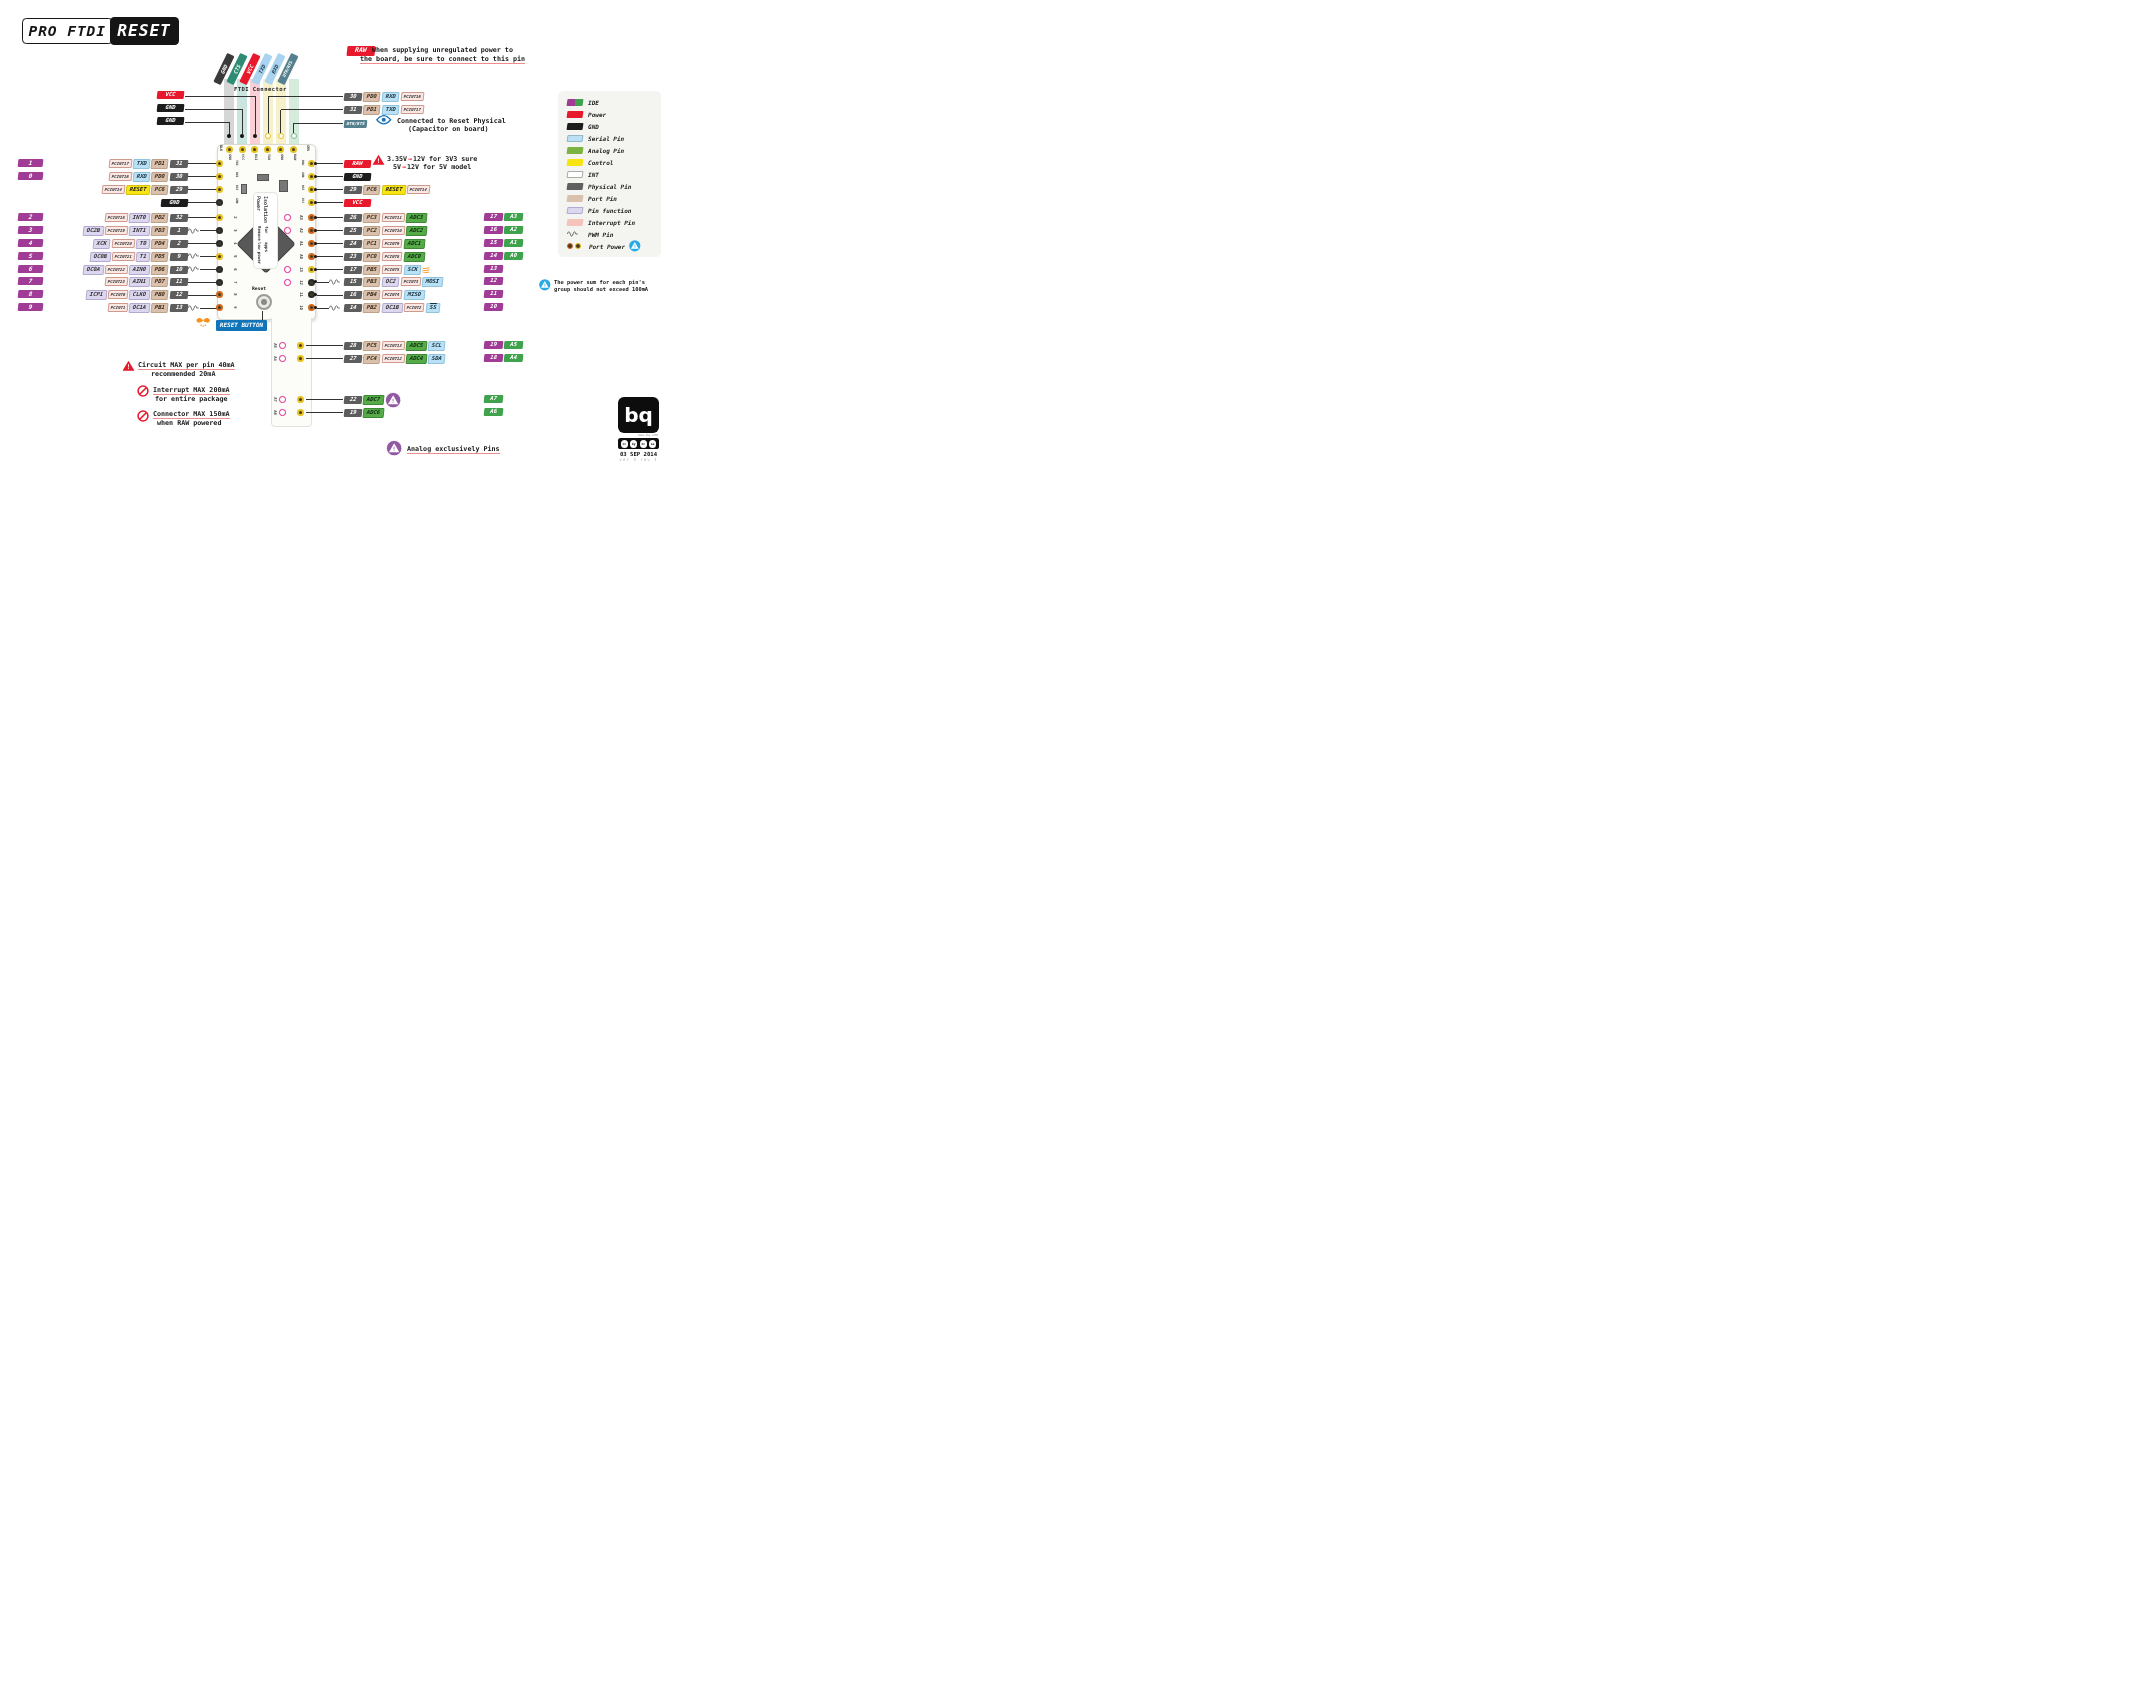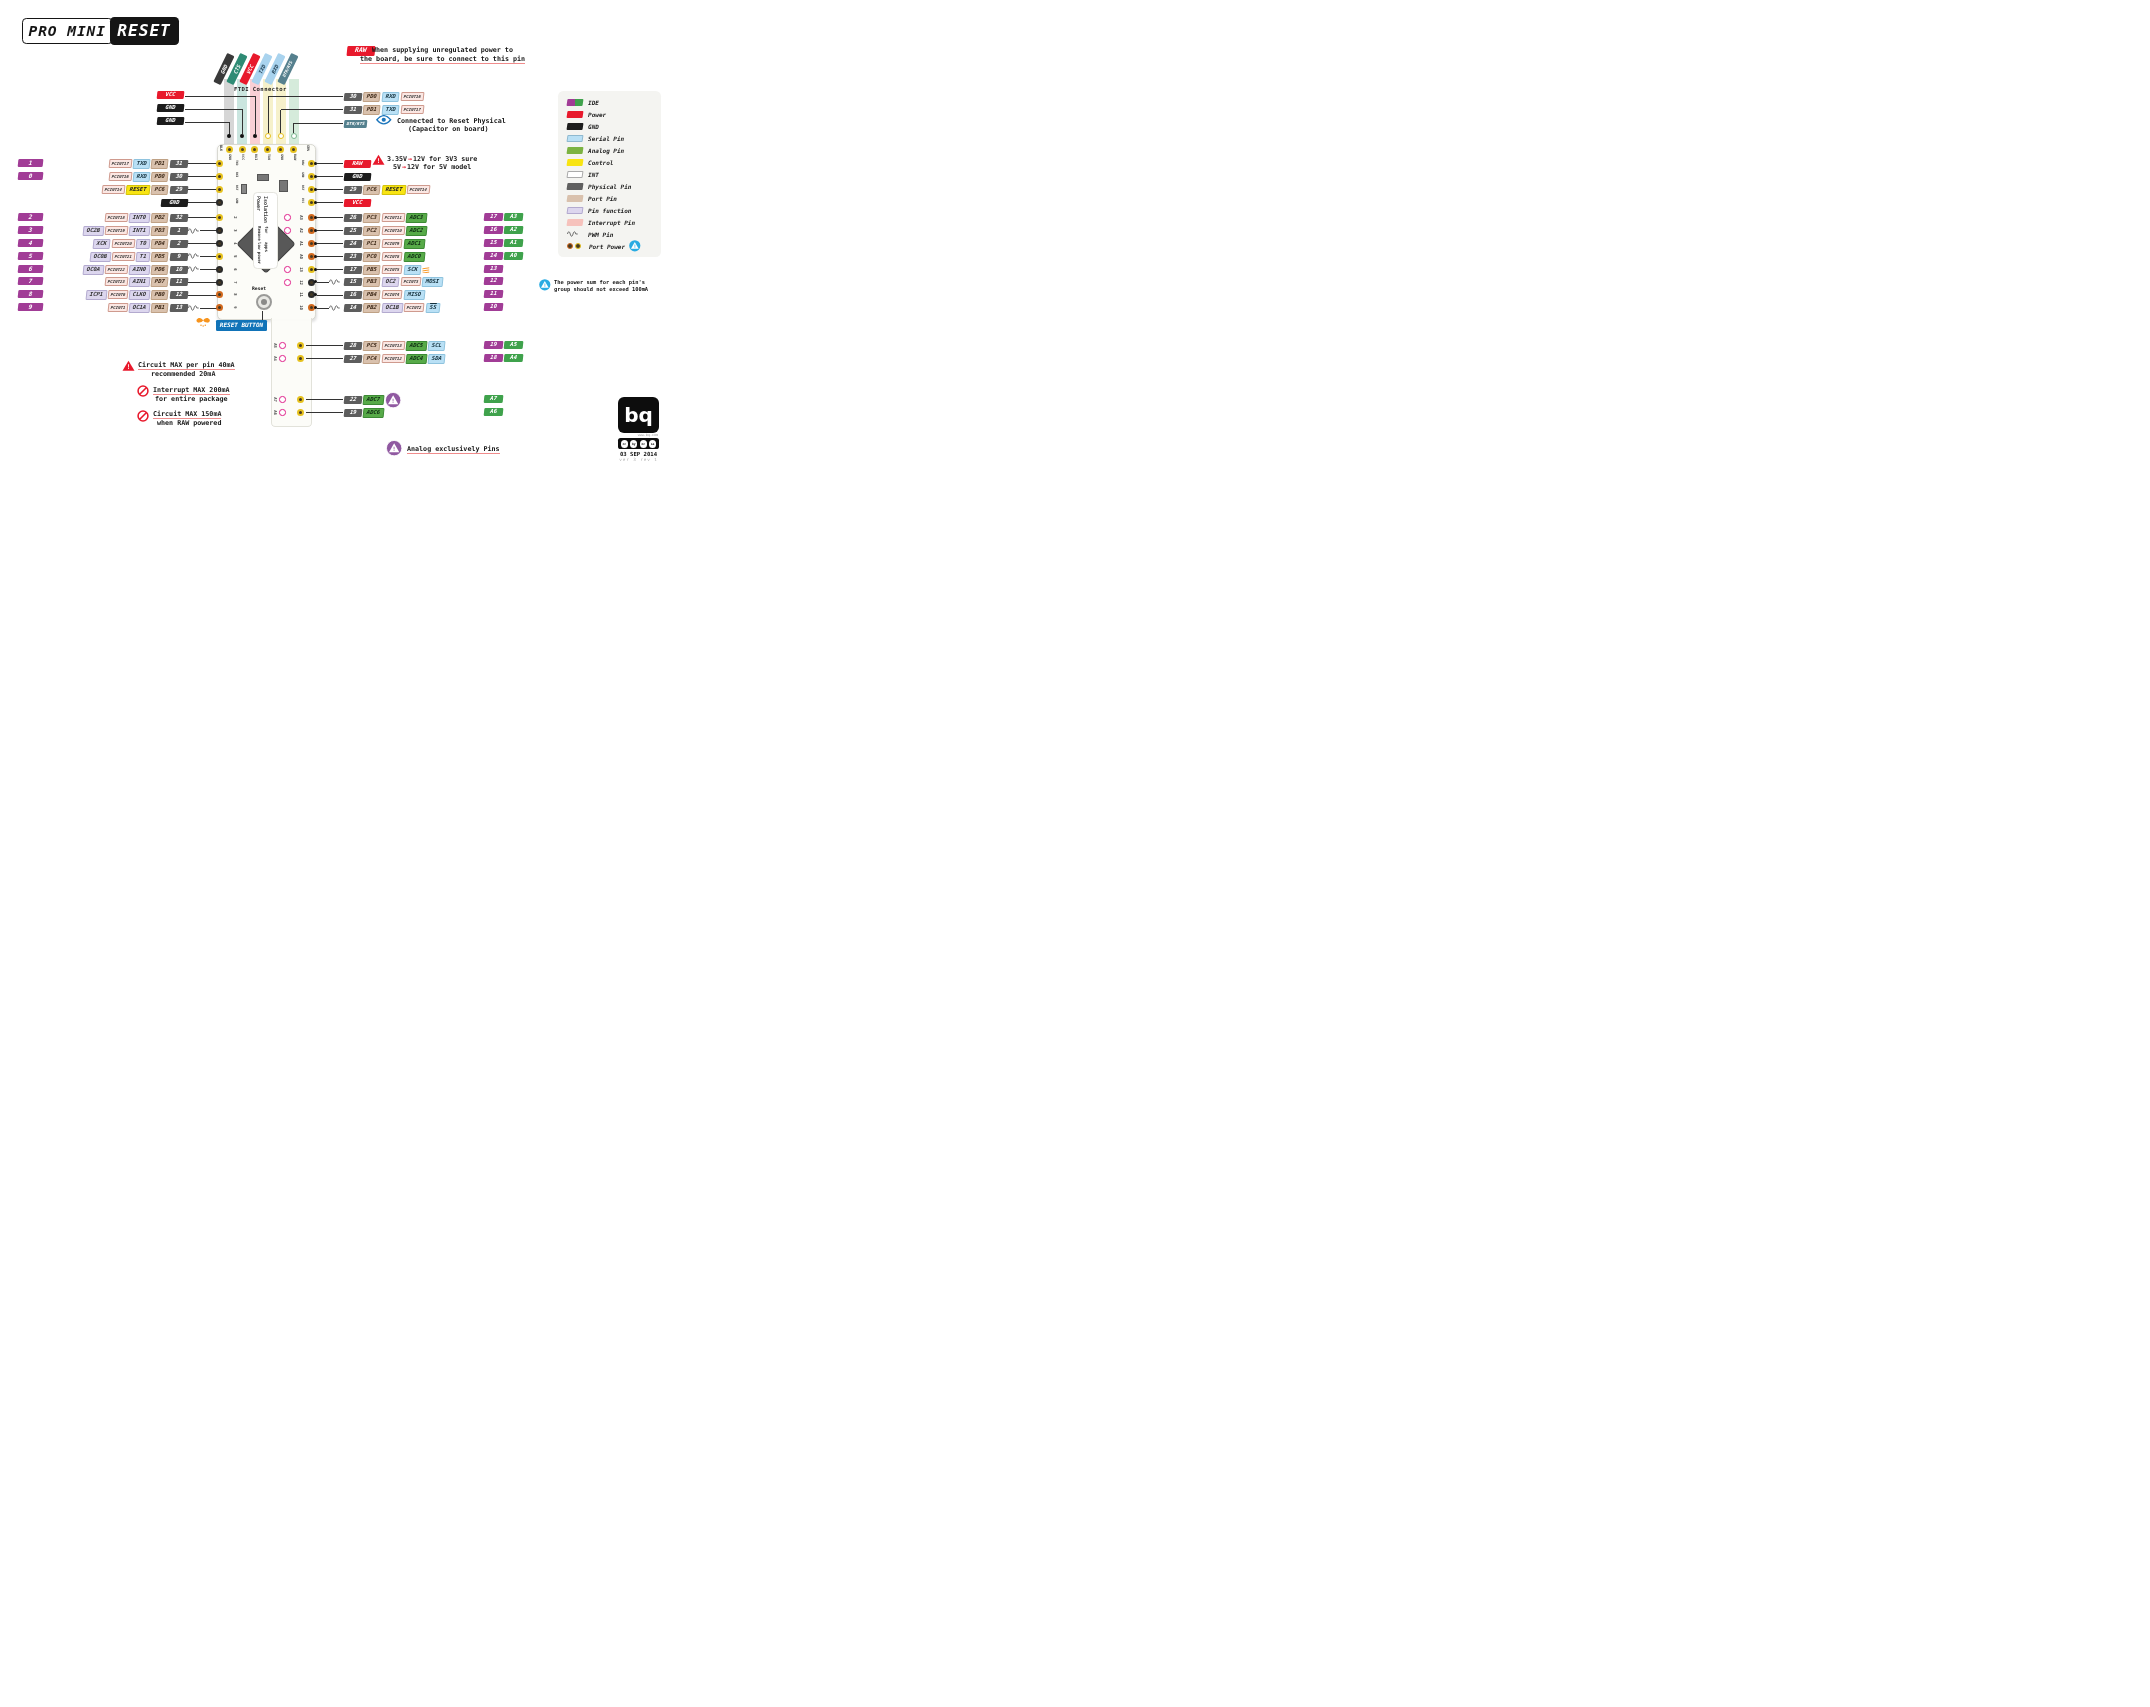--- a/index.html
+++ b/index.html
@@ -64,21 +64,21 @@
              display:inline-flex;align-items:center;justify-content:center;}
   .bq-date{font-size:5.6px;font-weight:bold;color:#111;white-space:nowrap;}
   .bq-ver{font-size:4.3px;color:#b0b0b0;letter-spacing:0.9px;white-space:nowrap;}
 </style>
 </head>
 <body>
 
 <div id="stage">
 
   <div id="logo">
-    <span class="logo-p1">PRO MINI</span>
+    <span class="logo-p1">PRO FTDI</span>
     <span class="logo-p2">RESET</span>
   </div>
 
   <div class="ftdi-label" style="left:234px;top:86px">FTDI Connector</div>
 
   <span class="tag t-power abs" style="left:347px;top:46px;width:22.4px;font-size:6.5px;line-height:9px">RAW</span>
   <div class="note" style="left:372px;top:46px">When supplying unregulated power to</div>
   <div class="note und" style="left:360px;top:55px">the board, be sure to connect to this pin</div>
 
   <span class="abs" style="left:376px;top:115px"><svg width="15.5" height="9.5" viewBox="0 0 36 22">
@@ -114,21 +114,21 @@
         <circle cx="14" cy="14" r="11.5" fill="none" stroke="#e8192c" stroke-width="3.6"></circle>
         <line x1="22.2" y1="5.8" x2="5.8" y2="22.2" stroke="#e8192c" stroke-width="3.6"></line>
       </svg></span>
   <div class="note und" style="left:153px;top:386px">Interrupt MAX 200mA</div>
   <div class="note" style="left:155px;top:395px">for entire package</div>
 
   <span class="abs" style="left:137px;top:410px"><svg width="12" height="12" viewBox="0 0 28 28">
         <circle cx="14" cy="14" r="11.5" fill="none" stroke="#e8192c" stroke-width="3.6"></circle>
         <line x1="22.2" y1="5.8" x2="5.8" y2="22.2" stroke="#e8192c" stroke-width="3.6"></line>
       </svg></span>
-  <div class="note und" style="left:153px;top:410px">Circuit MAX 150mA</div>
+  <div class="note und" style="left:153px;top:410px">Connector MAX 150mA</div>
   <div class="note" style="left:157px;top:419px">when RAW powered</div>
 
   <span class="abs" style="left:386px;top:440px"><svg width="16.3" height="16.3" viewBox="0 0 38 38">
         <circle cx="19" cy="19" r="18" fill="#9059a1" stroke="#fff" stroke-width="2"></circle>
         <path d="M19,7.5 L31,28.5 L7,28.5 Z" fill="#fff"></path>
         <text x="19" y="26" text-anchor="middle" font-size="14" font-weight="bold" fill="#9059a1" font-family="monospace">!</text>
       </svg></span>
   <div class="note und" style="left:407px;top:445px">Analog exclusively Pins</div>
 
   <div class="abs" style="left:262px;top:311px;width:0.9px;height:9.5px;background:#333;z-index:5"></div>

